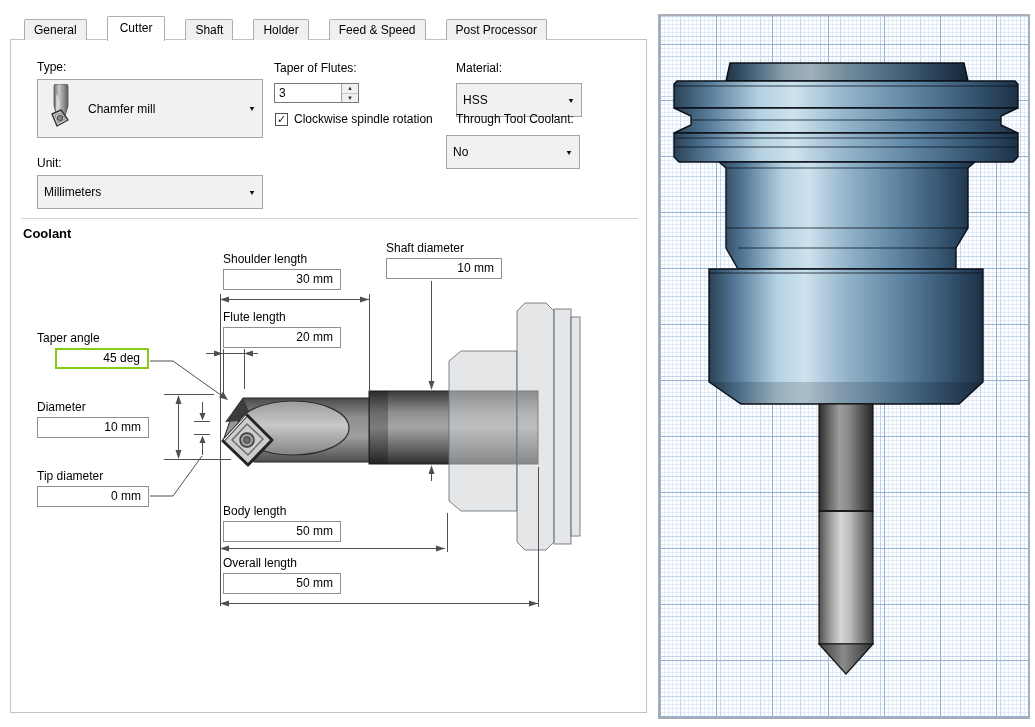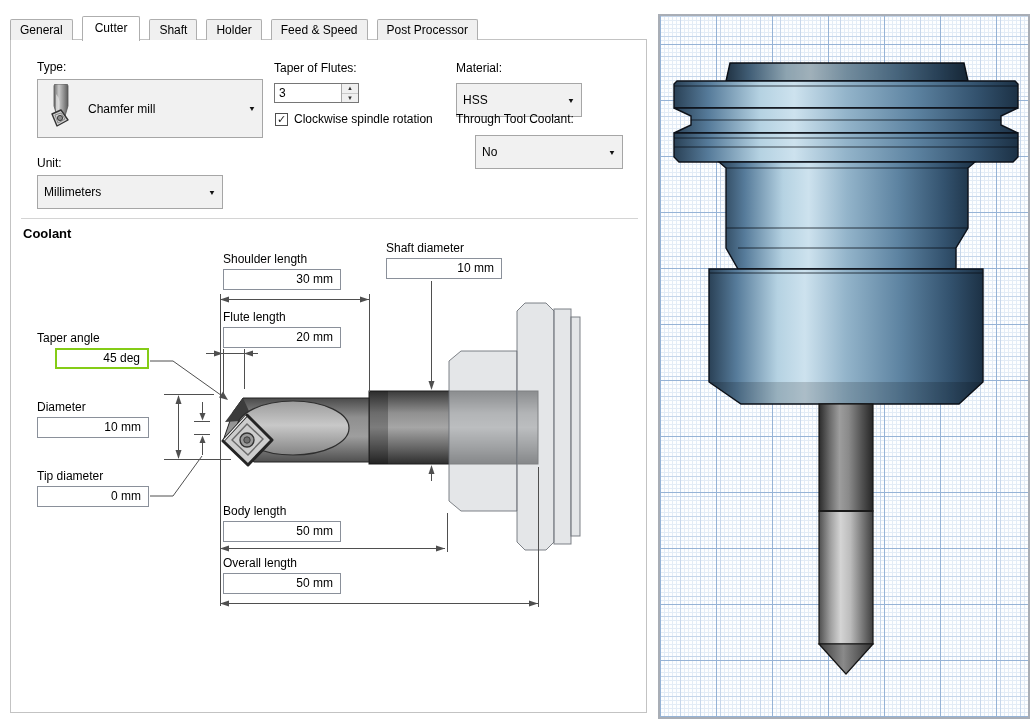--- a/index.html
+++ b/index.html
@@ -1,21 +1,21 @@
 <!DOCTYPE html>
 <html><head>
 <meta charset="utf-8">
 <style>
   * { margin:0; padding:0; box-sizing:border-box; }
   html,body { width:1035px; height:727px; background:#ffffff; overflow:hidden;
     font-family:"Liberation Sans","DejaVu Sans",sans-serif; font-size:12px; color:#000; }
 
   
-  .tabbar { position:absolute; left:10px; top:15px; height:25px; display:flex;
-    align-items:flex-end; gap:9px; z-index:3; }
+  .tabbar { position:absolute; left:24px; top:15px; height:25px; display:flex;
+    align-items:flex-end; gap:20px; z-index:3; }
   .tab { height:21px; line-height:20px; padding:0 9px; background:#f0f0f0;
     border:1px solid #aeaeae; border-bottom:none; border-radius:2px 2px 0 0;
     cursor:default; white-space:nowrap; }
   .tab.active { height:25px; line-height:23px; background:#fff; margin-bottom:-1px;
     padding:0 12px; z-index:4;text-align:center; }
 
   
   .panel { position:absolute; left:10px; top:39px; width:637px; height:674px;
     background:#fff; border:1px solid #c3c3c3; z-index:1; }
   .panel .lbl { position:absolute; white-space:nowrap; z-index:2; }
@@ -95,21 +95,21 @@
         </g>
         <polygon points="11,31 17,29 21,35 14,39" fill="none" stroke="#777" stroke-width="0.8"></polygon>
         <circle cx="16" cy="34" r="2.6" fill="#8a8a8a" stroke="#333" stroke-width="0.9"></circle>
       </svg>
     </span>
     <span class="combo-text">Chamfer mill</span>
     <span class="combo-arrow">▼</span>
   </div>
 
   <div class="lbl" style="left:26px;top:116px">Unit:</div>
-  <div class="combo" style="left:26px;top:135px;width:186px;height:21px">
+  <div class="combo" style="left:26px;top:135px;width:226px;height:21px">
     <span class="combo-text">Millimeters</span>
     <span class="combo-arrow">▼</span>
   </div>
 
   <div class="lbl" style="left:263px;top:21px">Taper of Flutes:</div>
   <div class="spin" style="left:263px;top:43px;width:85px;height:20px">
     <span class="spin-val">3</span>
     <span class="spinner">
       <span class="spin-btn">▲</span>
       <span class="spin-btn">▼</span>
@@ -123,21 +123,21 @@
     <span>Clockwise spindle rotation</span>
   </div>
 
   <div class="lbl" style="left:445px;top:21px">Material:</div>
   <div class="combo" style="left:445px;top:43px;width:126px;height:21px">
     <span class="combo-text">HSS</span>
     <span class="combo-arrow">▼</span>
   </div>
 
   <div class="lbl" style="left:445px;top:72px">Through Tool Coolant:</div>
-  <div class="combo" style="left:464px;top:95px;width:148px;height:21px">
+  <div class="combo" style="left:435px;top:95px;width:134px;height:21px">
     <span class="combo-text">No</span>
     <span class="combo-arrow">▼</span>
   </div>
 
   <div class="separator"></div>
   <div class="geo-heading">Coolant</div>
 
   <div class="dim" style="left:212px;top:212px;width:118px">
     <div class="dim-label">Shoulder length</div>
     <div class="dim-box">30 mm</div>

